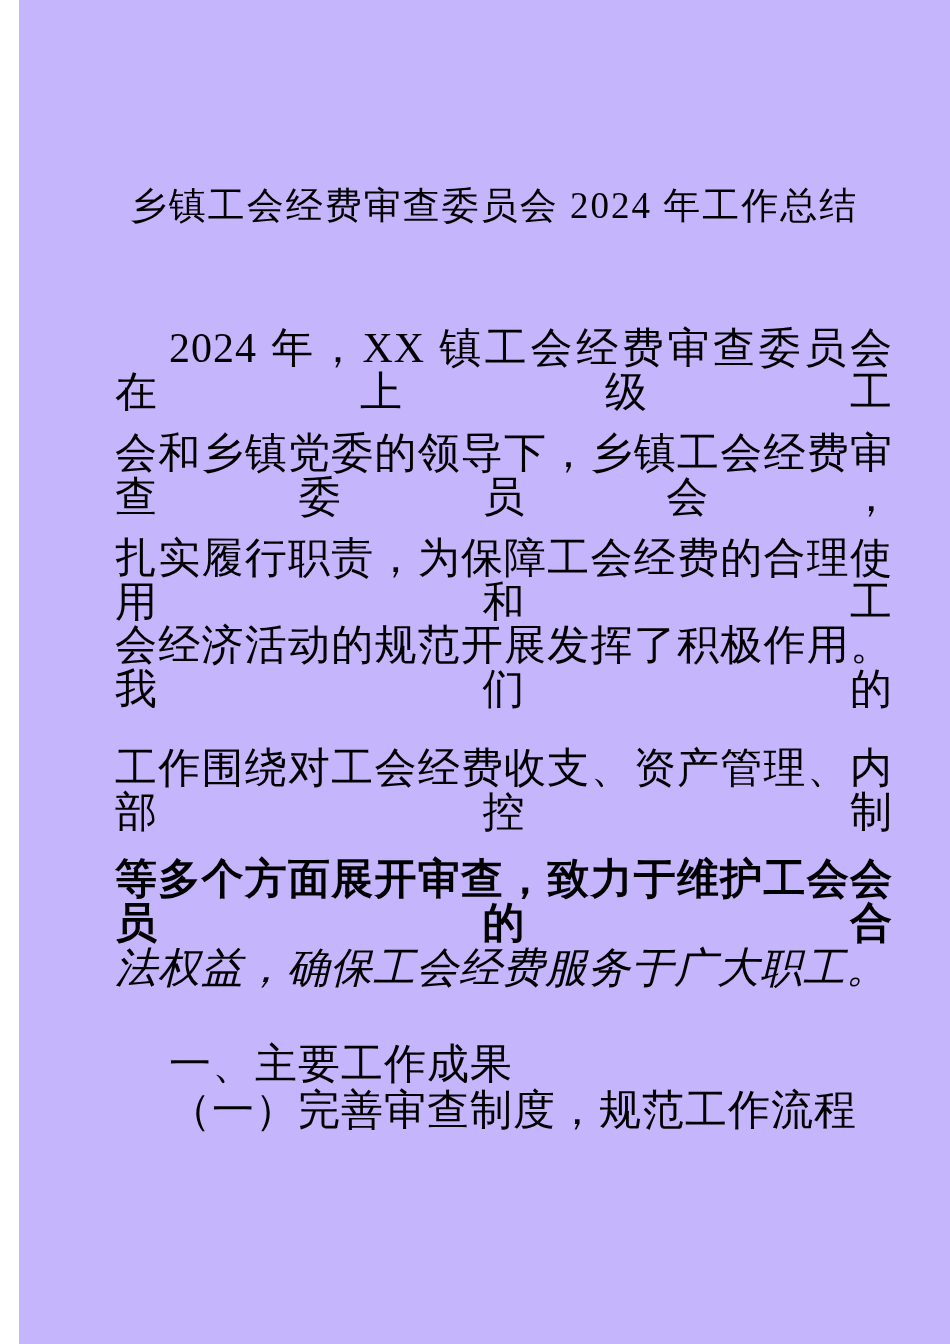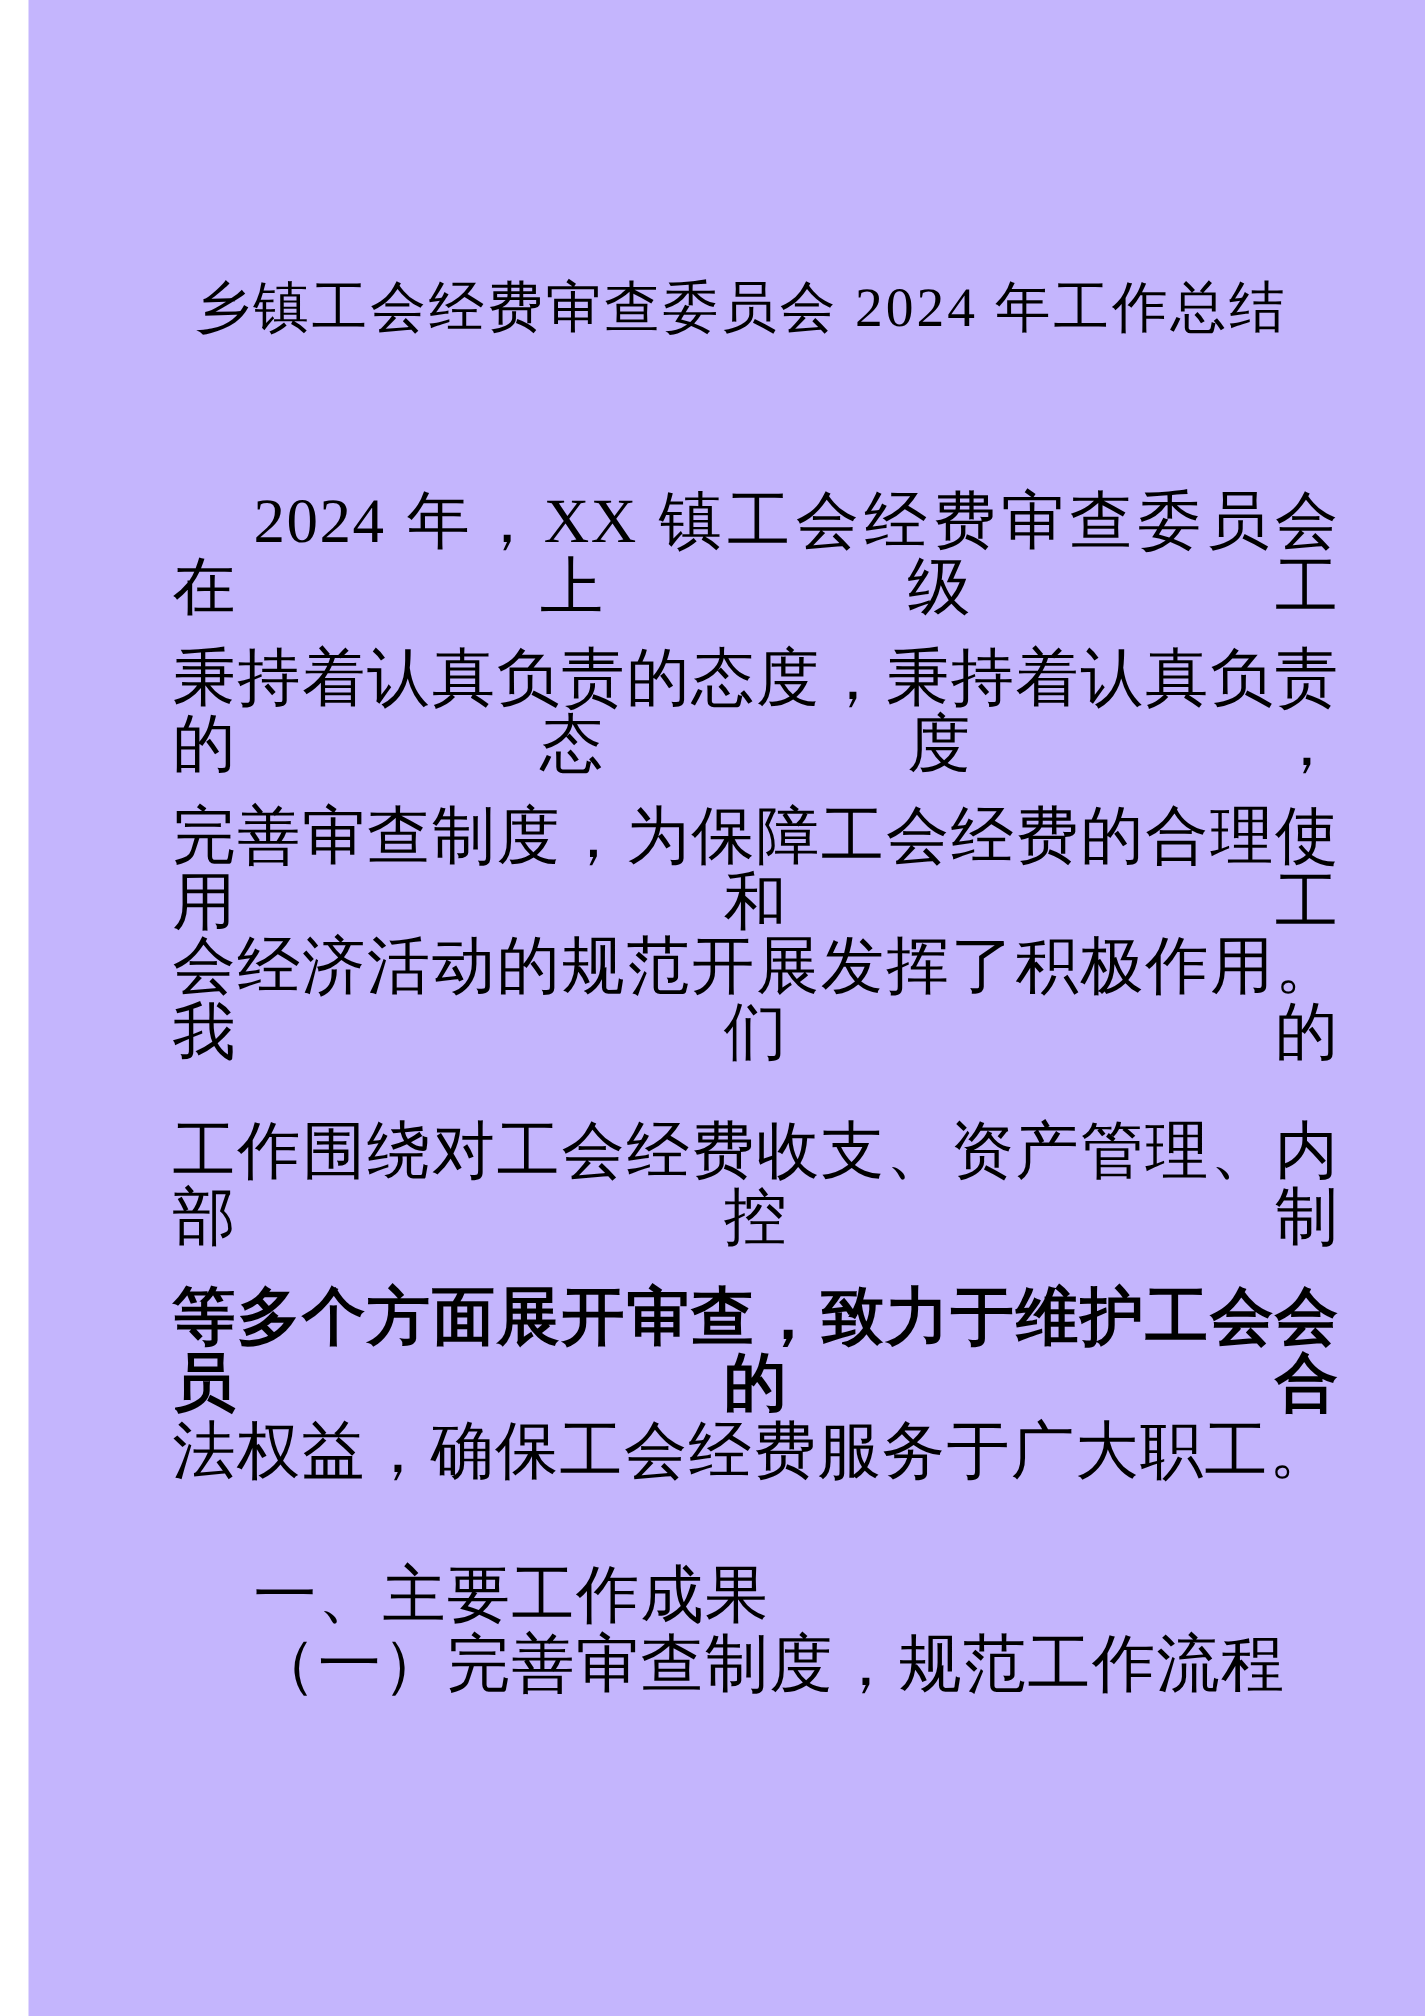--- a/index.html
+++ b/index.html
@@ -45,36 +45,36 @@
   }
   .indent {
     text-indent: 54px;
   }
   .l1 { top: 326px; }
   .l2 { top: 431px; }
   .l3 { top: 536px; }
   .l4 { top: 623px; }
   .l5 { top: 746px; }
   .l6 { top: 857px; font-weight: bold; }
-  .l7 { top: 946px; }
+  .l7 { top: 946px; font-style: italic; }
   .h1 { top: 1042px; }
   .h2 { top: 1088px; }
 </style>
 </head>
 <body>
 
 <div class="page">
 
   <h1 class="doc-title">乡镇工会经费审查委员会 2024 年工作总结</h1>
 
   <div class="line l1 justified indent">2024 年，XX 镇工会经费审查委员会在上级工</div>
 
-  <div class="line l2 justified">秉持着认真负责的态度，秉持着认真负责的态度，</div>
+  <div class="line l2 justified">会和乡镇党委的领导下，乡镇工会经费审查委员会，</div>
 
-  <div class="line l3 justified">完善审查制度，为保障工会经费的合理使用和工</div>
+  <div class="line l3 justified">扎实履行职责，为保障工会经费的合理使用和工</div>
 
   <div class="line l4 justified">会经济活动的规范开展发挥了积极作用。我们的</div>
 
   <div class="line l5 justified">工作围绕对工会经费收支、资产管理、内部控制</div>
 
   <div class="line l6 justified">等多个方面展开审查，致力于维护工会会员的合</div>
 
   <div class="line l7">法权益，确保工会经费服务于广大职工。</div>
 
   <div class="line h1 indent">一、主要工作成果</div>

